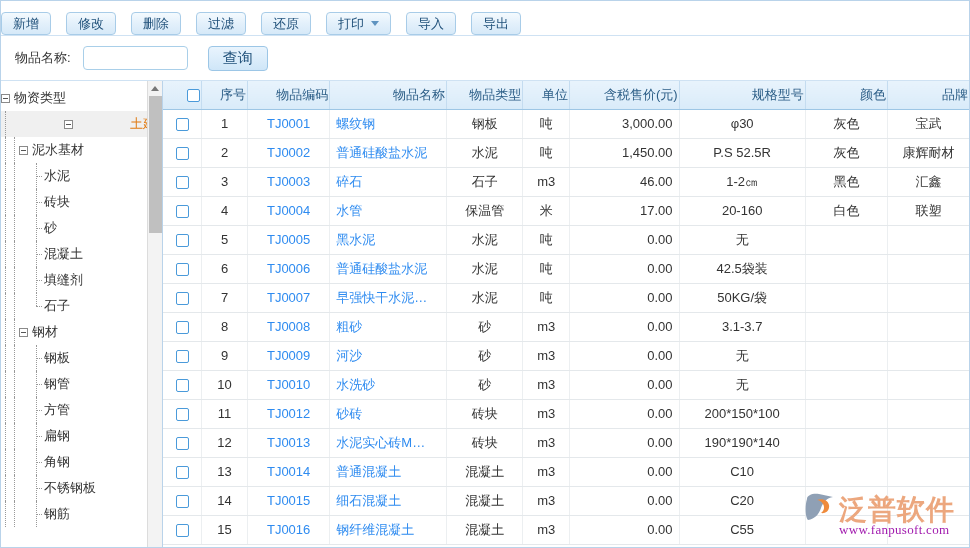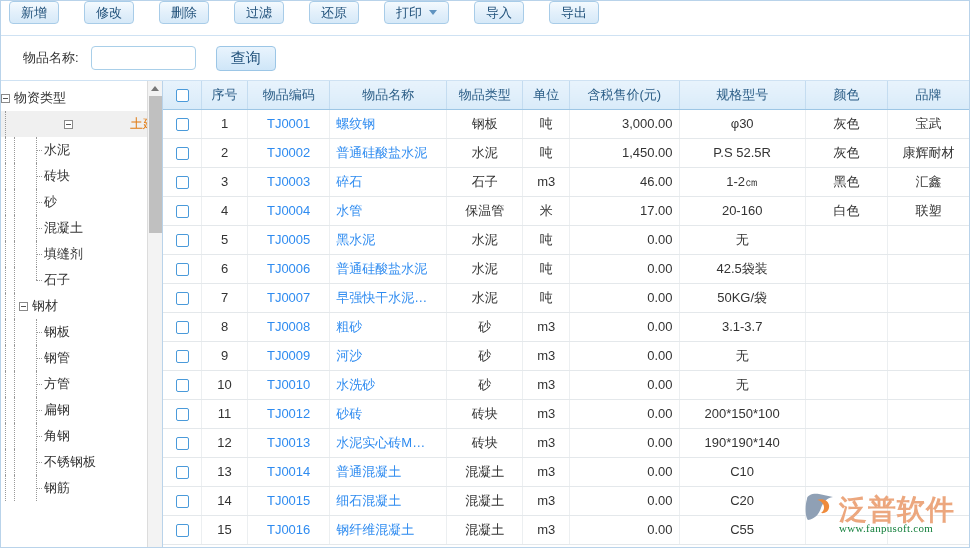--- a/index.html
+++ b/index.html
@@ -6,34 +6,34 @@
   body{
     width:970px;height:548px;overflow:hidden;
     font-family:"Liberation Sans","DejaVu Sans",sans-serif;
     font-size:12px;color:#333;background:#fff;
   }
   .app{position:relative;width:970px;height:548px;box-sizing:border-box;
        border:1px solid #b9d3ea;background:#fff;overflow:hidden;}
 
   
   .toolbar{height:35px;box-sizing:border-box;border-bottom:1px solid #cfe2f3;
-           background:#fff;display:flex;align-items:flex-start;padding-left:8px;gap:25px;}
+           background:#fff;display:flex;align-items:flex-end;gap:15px;}
   .tbtn{
     height:23px;min-width:44px;box-sizing:border-box;padding:0 11px;
     display:inline-flex;align-items:center;justify-content:center;gap:5px;
     border:1px solid #a8cce8;border-radius:4px;
     background:linear-gradient(to bottom,#f4fafe 0%,#e3f0fb 50%,#d6e9f8 100%);
     color:#22527b;font-size:13px;line-height:1;cursor:pointer;white-space:nowrap;
   }
   .caret{width:0;height:0;border-left:4px solid transparent;border-right:4px solid transparent;
          border-top:5px solid #5f93c0;display:inline-block;margin-left:2px;}
 
   
   .searchrow{height:45px;box-sizing:border-box;border-bottom:1px solid #cfe2f3;
-             display:flex;align-items:center;padding-left:22px;gap:12px;background:#fff;}
+             display:flex;align-items:center;padding-left:14px;gap:12px;background:#fff;}
   .slabel{font-size:13px;color:#333;}
   .sinput{width:105px;height:24px;box-sizing:border-box;border:1px solid #a9cfe9;
           border-radius:4px;background:#fff;outline:none;font-size:12px;padding:0 5px;
           font-family:inherit;}
   .qbtn{height:25px;padding:0 14px;box-sizing:border-box;margin-left:8px;
         display:inline-flex;align-items:center;justify-content:center;
         border:1px solid #9cc6e6;border-radius:4px;
         background:linear-gradient(to bottom,#e9f4fd,#cfe6f8);
         color:#22527b;font-size:15px;cursor:pointer;}
 
@@ -68,21 +68,21 @@
        border-bottom:5px solid #777;}
   .thumb{position:absolute;left:1px;width:13px;top:15px;height:137px;background:#c0c0c0;}
 
   
   .tablepane{flex:1;overflow:hidden;position:relative;background:#fff;}
   table{border-collapse:collapse;width:100%;table-layout:fixed;}
   thead th{
     height:28px;box-sizing:border-box;
     background:linear-gradient(to bottom,#e8f3fc,#d9ebf9);
     border-right:1px solid #c4dcf0;border-bottom:1px solid #9dc6e5;
-    color:#2b5d86;font-size:13px;font-weight:normal;text-align:center;
+    color:#2b5d86;font-size:13px;font-weight:normal;text-align:right;
     white-space:nowrap;overflow:hidden;
   }
   thead th:last-child{border-right:none;}
   tbody td{
     height:29px;box-sizing:border-box;
     border-right:1px solid #eceff1;border-bottom:1px solid #e4e8eb;
     font-size:13px;color:#333;padding:0 6px;white-space:nowrap;overflow:hidden;
     text-overflow:ellipsis;background:#fff;
   }
   tbody td:last-child{border-right:none;}
@@ -92,21 +92,21 @@
   .link{color:#2e8bf0;}
   .chk{width:13px;height:13px;box-sizing:border-box;border:1px solid #4a9ada;
        background:#fff;border-radius:2px;display:inline-block;vertical-align:middle;cursor:pointer;}
 
   
   .wm{position:absolute;right:6px;bottom:6px;width:160px;height:52px;
       pointer-events:none;user-select:none;}
   .wm .mark{position:absolute;left:0;top:2px;width:32px;height:30px;}
   .wm .wtext{position:absolute;left:36px;top:0;font-size:28px;color:#eca77e;
              letter-spacing:1px;font-family:"DejaVu Sans",sans-serif;font-weight:bold;}
-  .wm .wurl{position:absolute;left:36px;top:31px;font-size:11px;color:#15803d;
+  .wm .wurl{position:absolute;left:36px;top:31px;font-size:13px;color:#a21caf;
             font-family:"Liberation Serif","DejaVu Serif",serif;letter-spacing:.3px;}
 </style>
 </head>
 <body>
 
 <div class="app">
 
   <div class="toolbar" id="toolbar">
       <div class="tbtn">
         <span>新增</span>
@@ -146,20 +146,26 @@
     <div class="treepane">
       <div class="tree" id="tree">
           <div class="tnode">
             <span class="toggle"></span>
             <span class="tlabel">物资类型</span>
           </div>
           <div class="tnode sel">
             <span class="guide"></span>
             <span class="toggle"></span>
             <span class="tlabel">土建材料</span>
+          </div>
+          <div class="tnode">
+            <span class="guide"></span>
+            <span class="guide"></span>
+            <span class="toggle"></span>
+            <span class="tlabel">泥水基材</span>
           </div>
           <div class="tnode">
             <span class="guide"></span>
             <span class="guide"></span>
             <span class="indent"></span>
             <span class="leafdash"></span>
             <span class="tlabel">水泥</span>
           </div>
           <div class="tnode">
             <span class="guide"></span>

